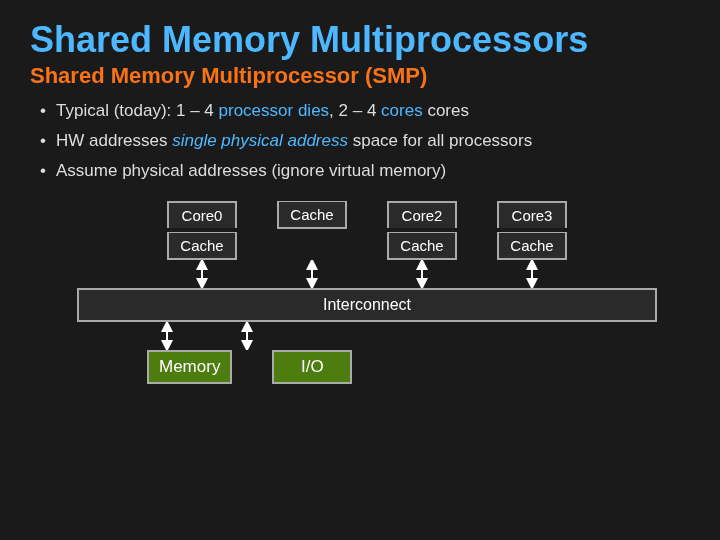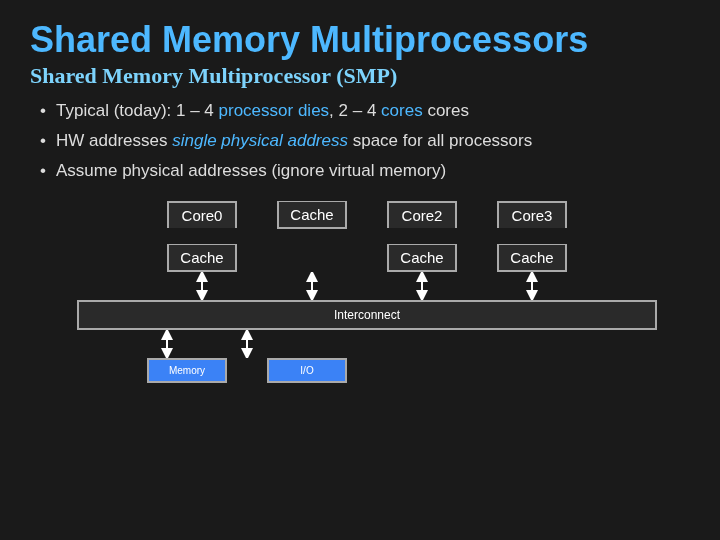--- a/index.html
+++ b/index.html
@@ -18,23 +18,22 @@
     .main-title {
       font-size: 36px;
       font-weight: bold;
       color: #4db8ff;
       line-height: 1.2;
       margin-bottom: 2px;
     }
     .subtitle {
       font-size: 22px;
       font-weight: bold;
-      color: #7dd3fc;
+      color: #f97316;
       margin-bottom: 10px;
-      font-family: Liberation Serif, serif;
     }
     .bullets {
       list-style: none;
       padding-left: 10px;
       margin-bottom: 18px;
     }
     .bullets li {
       font-size: 17px;
       color: #dddddd;
       margin-bottom: 6px;
@@ -78,21 +77,21 @@
     .core-box, .cache-box {
       border: 2px solid #aaaaaa;
       background: #2a2a2a;
       color: #ffffff;
       font-size: 15px;
       text-align: center;
       padding: 4px 8px;
       min-width: 70px;
     }
     .core-box {
-      margin-bottom: 16px;
+      margin-bottom: 4px;
       border-bottom: none;
     }
     .cache-box {
       border-top: 1px solid #aaaaaa;
     }
     
     .arrow-row {
       display: flex;
       flex-direction: row;
       justify-content: center;
@@ -111,21 +110,21 @@
       display: flex;
       align-items: center;
       justify-content: center;
       position: relative;
     }
     .interconnect-bar {
       width: 580px;
       border: 2px solid #aaaaaa;
       background: #2a2a2a;
       color: #ffffff;
-      font-size: 12px;
+      font-size: 16px;
       text-align: center;
       padding: 6px 0;
     }
     
     .bottom-section {
       display: flex;
       flex-direction: column;
       align-items: center;
       width: 580px;
     }
@@ -141,23 +140,23 @@
       display: flex;
       flex-direction: row;
       justify-content: flex-start;
       width: 100%;
       padding-left: 70px;
       gap: 40px;
       margin-top: 0;
     }
     .bottom-box {
       border: 2px solid #aaaaaa;
-      background: #3b82f6;
-      color: #ffffff;
-      font-size: 10px;
+      background: #4d7c0f;
+      color: #ffffff;
+      font-size: 17px;
       text-align: center;
       padding: 5px 10px;
       min-width: 80px;
     }
   </style>
 </head>
 <body>
 
 <div class="container">
   <div class="main-title">Shared Memory Multiprocessors</div>

